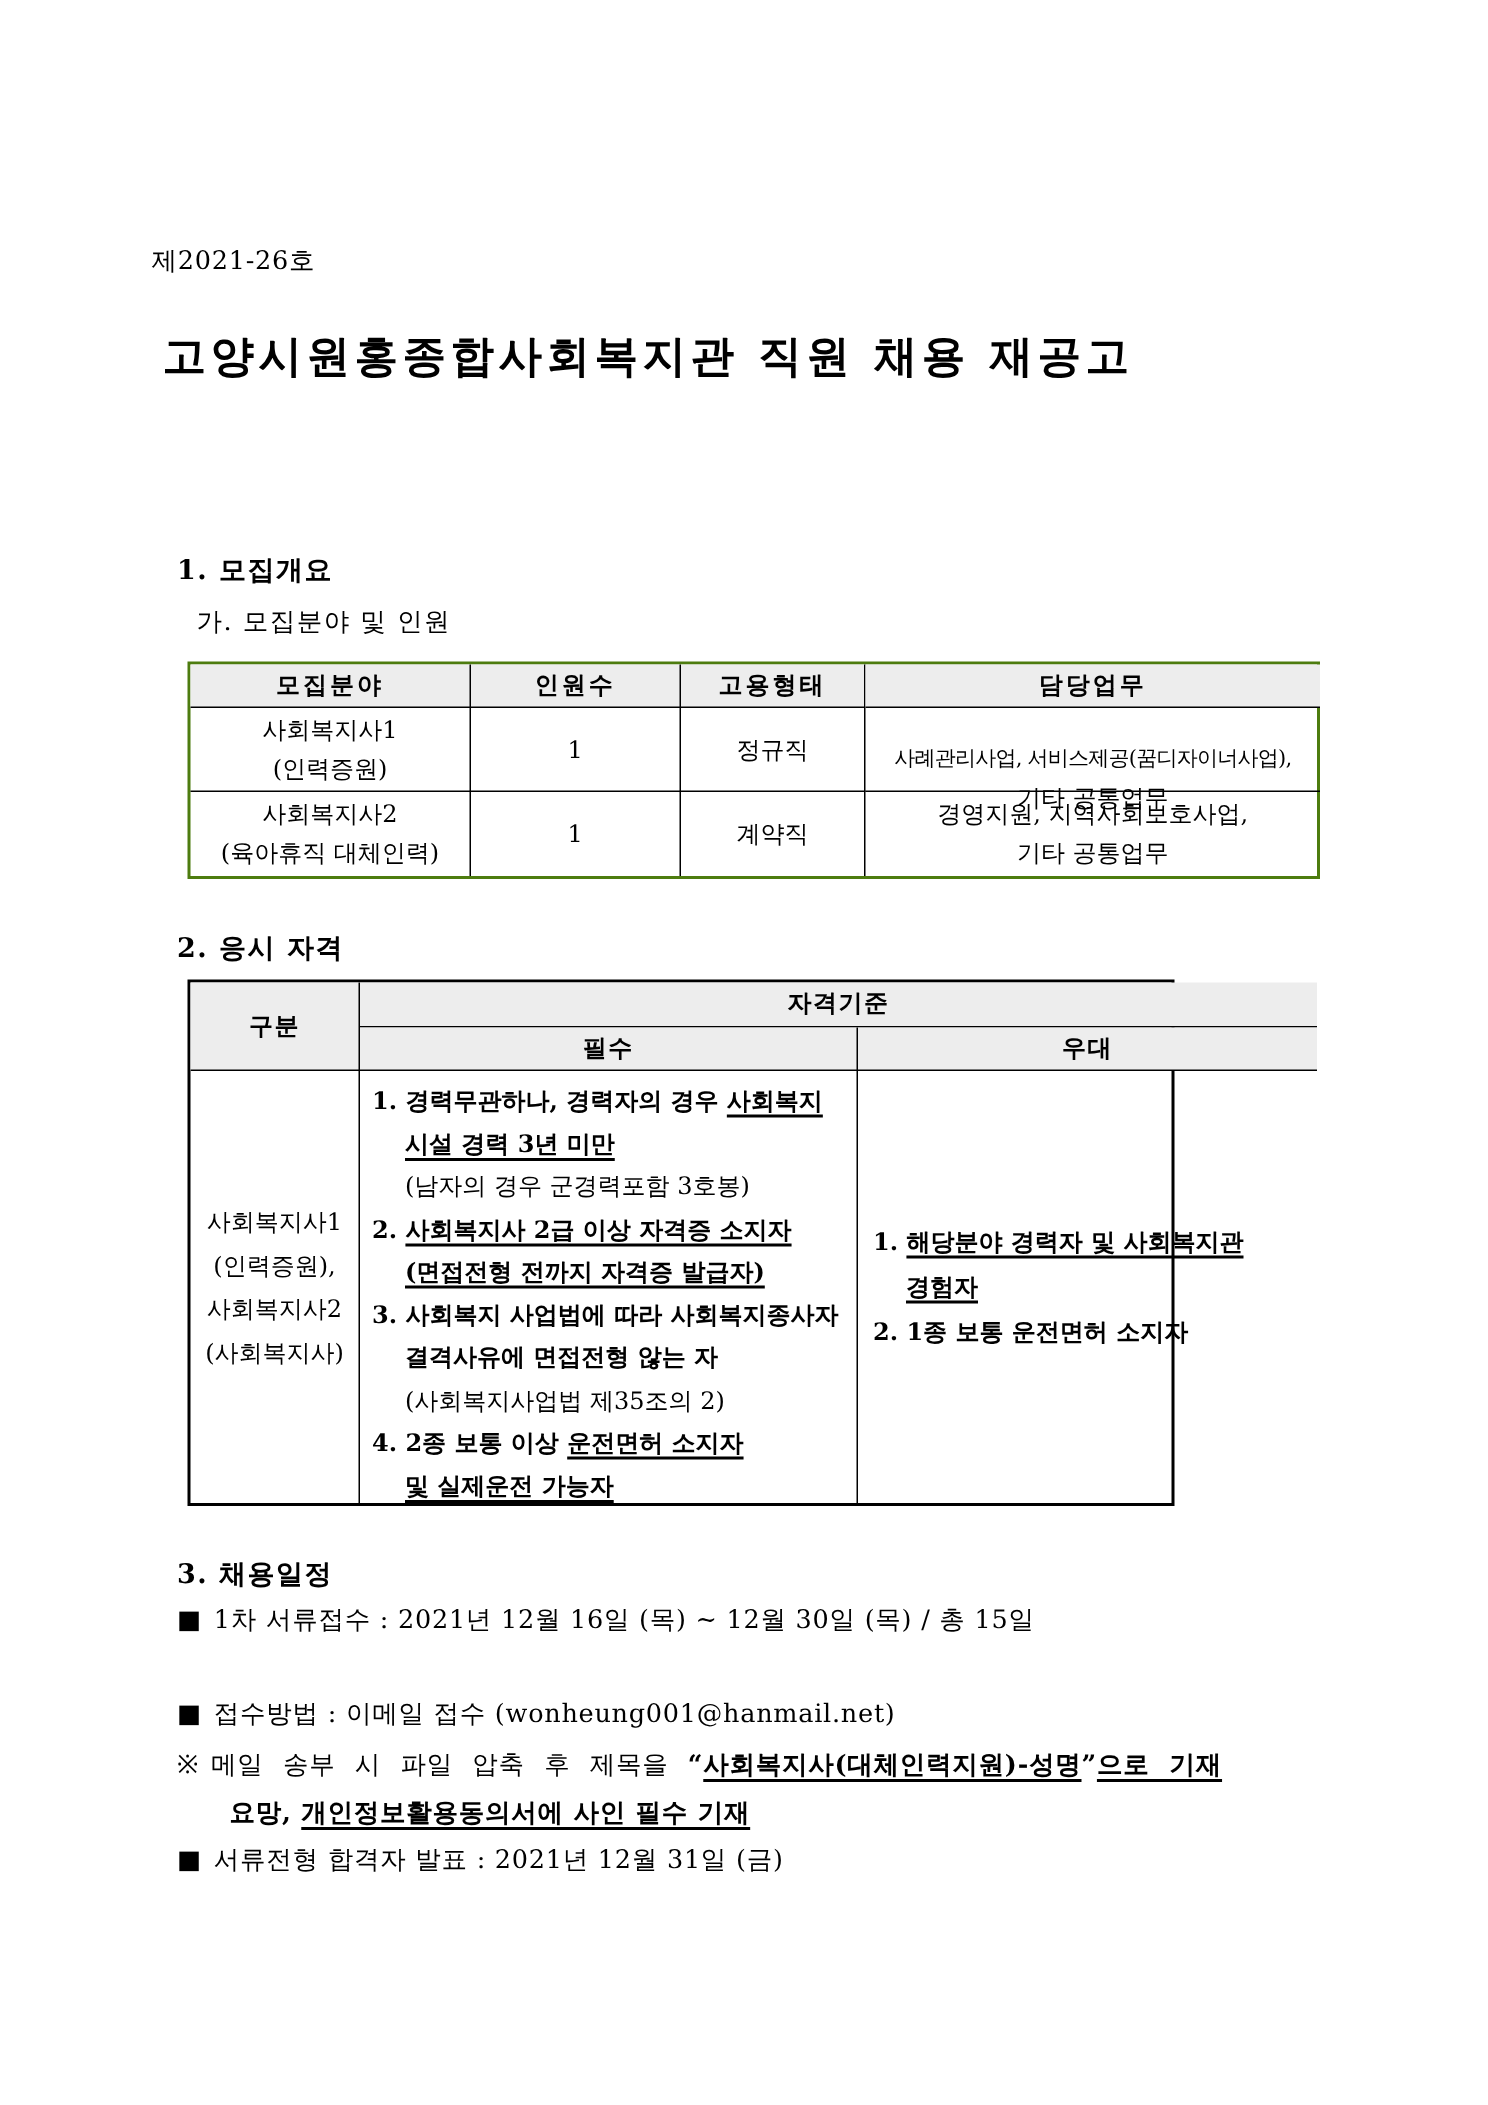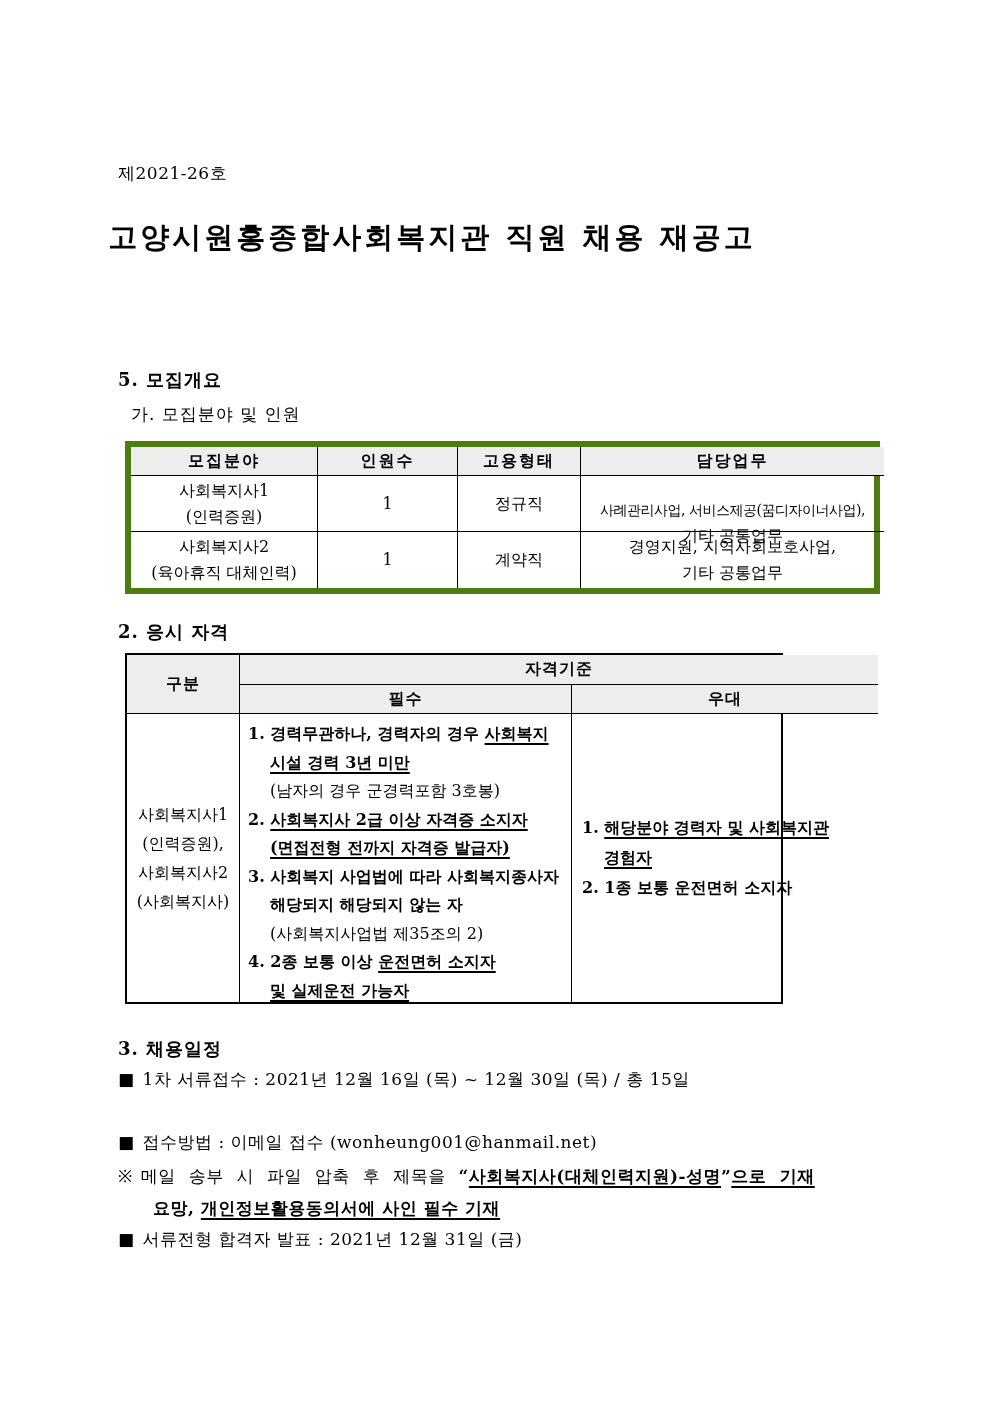--- a/index.html
+++ b/index.html
@@ -6,41 +6,41 @@
   html, body { background: #ffffff; }
   body {
     width: 992px; height: 1403px;
     font-family: "DejaVu Serif", "Liberation Serif", serif;
     color: #000;
     position: relative;
   }
   .page { position: relative; width: 992px; height: 1403px; background: #fff; overflow: hidden; }
 
   .doc-number {
-    position: absolute; left: 118px; top: 162px;
+    position: absolute; left: 101px; top: 162px;
     font-size: 17px; letter-spacing: 0.5px;
   }
   .doc-title {
     position: absolute; left: 0; top: 218px; width: 864px;
     text-align: center; font-size: 29px; font-weight: 700; letter-spacing: 3px;
   }
 
   .sec-heading { position: absolute; font-size: 18px; font-weight: 700; letter-spacing: 1px; }
   .sec1-heading { left: 118px; top: 368px; }
   .sec1-sub { position: absolute; left: 131px; top: 403px; font-size: 17px; letter-spacing: 1px; }
   .sec2-heading { left: 118px; top: 620px; }
   .sec3-heading { left: 118px; top: 1037px; }
 
   
   .t1 {
     position: absolute; left: 125px; top: 441px; width: 755px;
     display: grid;
     grid-template-columns: 187px 140px 123px 303px;
     grid-template-rows: 29px 56px 56px;
-    border: 6px solid #4d7c0f;
+    border: 2px solid #4d7c0f;
   }
   .t1 > div {
     border-right: 1px solid #000; border-bottom: 1px solid #000;
     display: flex; flex-direction: column; align-items: center; justify-content: center;
     font-size: 16px; line-height: 26px; text-align: center;
   }
   .t1 > div.last-col { border-right: none; }
   .t1 > div.last-row { border-bottom: none; }
   .th { background: #ededed; font-weight: 700; letter-spacing: 2px; }
   .duty-sm { font-size: 14px; letter-spacing: -0.5px; margin-top: 39px; }
@@ -102,21 +102,21 @@
   .bullet { display: inline-block; margin-right: 8px; }
 </style>
 </head>
 <body>
 
 <div class="page">
 
   <div class="doc-number">제2021-26호</div>
   <div class="doc-title">고양시원홍종합사회복지관 직원 채용 재공고</div>
 
-  <div class="sec-heading sec1-heading">5. 모집개요</div>
+  <div class="sec-heading sec1-heading">1. 모집개요</div>
   <div class="sec1-sub">가. 모집분야 및 인원</div>
 
   <div class="t1">
     <div class="th">모집분야</div>
     <div class="th">인원수</div>
     <div class="th">고용형태</div>
     <div class="th last-col">담당업무</div>
 
     <div>
       <span>사회복지사1</span>
@@ -165,21 +165,21 @@
       <div class="cont">(남자의 경우 군경력포함 3호봉)</div>
       <div class="bold">
         <span>2.</span>
         <span class="u">사회복지사 2급 이상 자격증 소지자</span>
       </div>
       <div class="cont bold"><span class="u">(면접전형 전까지 자격증 발급자)</span></div>
       <div class="bold">
         <span>3.</span>
         <span>사회복지 사업법에 따라 사회복지종사자</span>
       </div>
-      <div class="cont bold">해당되지 해당되지 않는 자</div>
+      <div class="cont bold">결격사유에 면접전형 않는 자</div>
       <div class="cont">(사회복지사업법 제35조의 2)</div>
       <div class="bold">
         <span>4.</span>
         <span>2종 보통 이상 </span><span class="u">운전면허 소지자</span>
       </div>
       <div class="cont bold"><span class="u">및 실제운전 가능자</span></div>
     </div>
 
     <div class="b-pref">
       <div class="bold">

